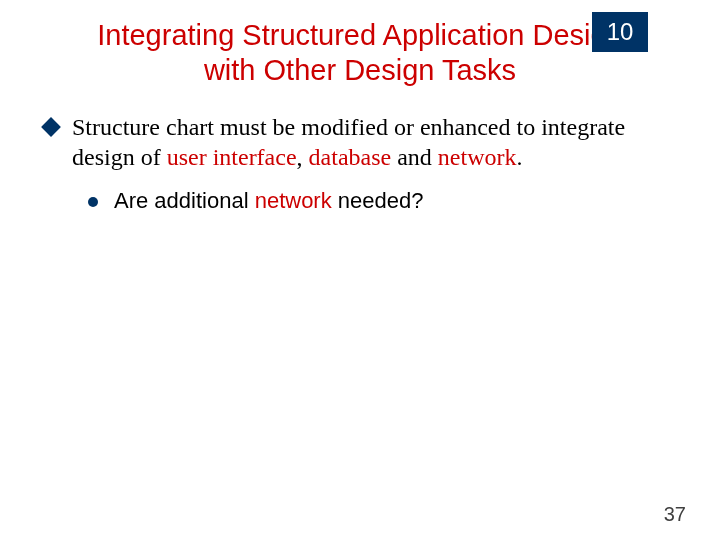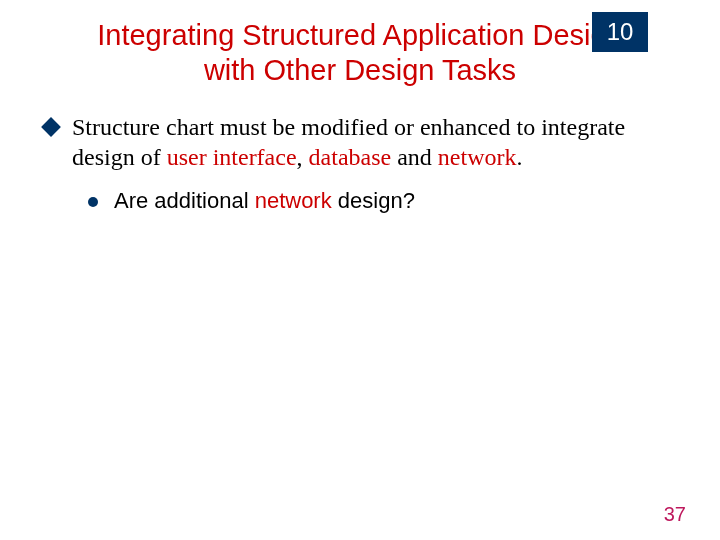--- a/index.html
+++ b/index.html
@@ -56,21 +56,21 @@
     border-radius: 50%;
     background: #003366;
     margin: 10px 16px 0 0;
   }
   .txt { flex: 1 1 auto; }
   .hl { color: #cc0000; }
   .pagenum {
     position: absolute;
     bottom: 14px;
     right: 34px;
-    color: #be185d;
+    color: #404040;
     font-size: 20px;
   }
 </style>
 </head>
 <body>
 
 <div class="slide">
 
   <div class="chapter-badge">10</div>
 
@@ -79,21 +79,21 @@
   <div class="bullet-l1">
     <span class="diamond"></span>
     <span class="txt">
       <span>Structure chart must be modified or enhanced to integrate design of </span><span class="hl">user interface</span><span>, </span><span class="hl">database</span><span> and </span><span class="hl">network</span><span>.</span>
     </span>
   </div>
 
   <div class="bullet-l2">
     <span class="disc"></span>
     <span class="txt">
-      <span>Are additional </span><span class="hl">network</span><span> design?</span>
+      <span>Are additional </span><span class="hl">network</span><span> needed?</span>
     </span>
   </div>
 
 
 
 
 
   <div class="pagenum">37</div>
 
 </div>

